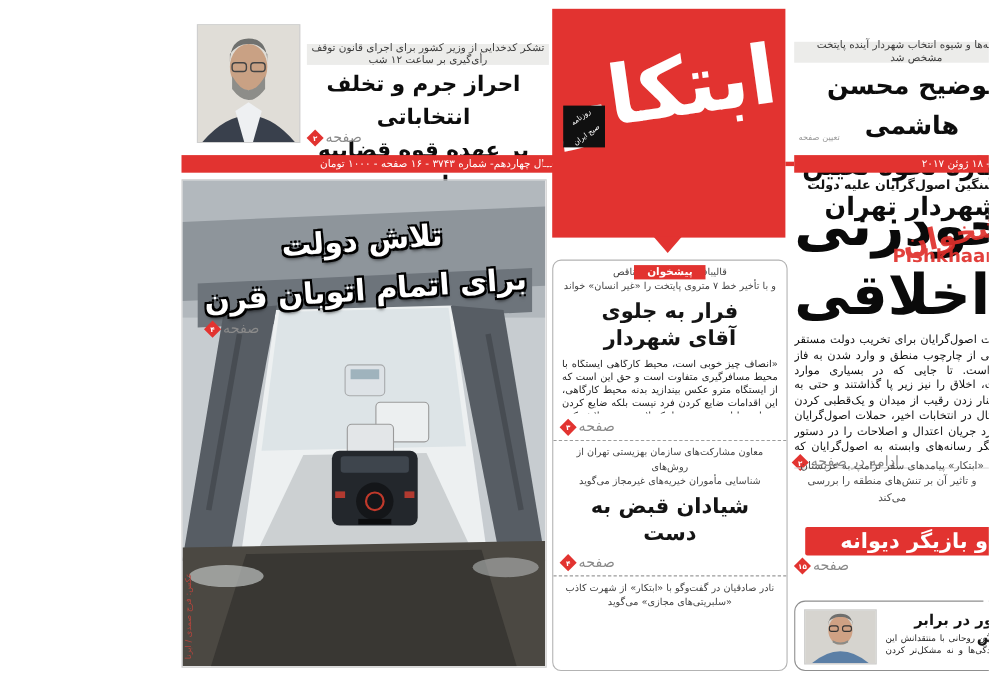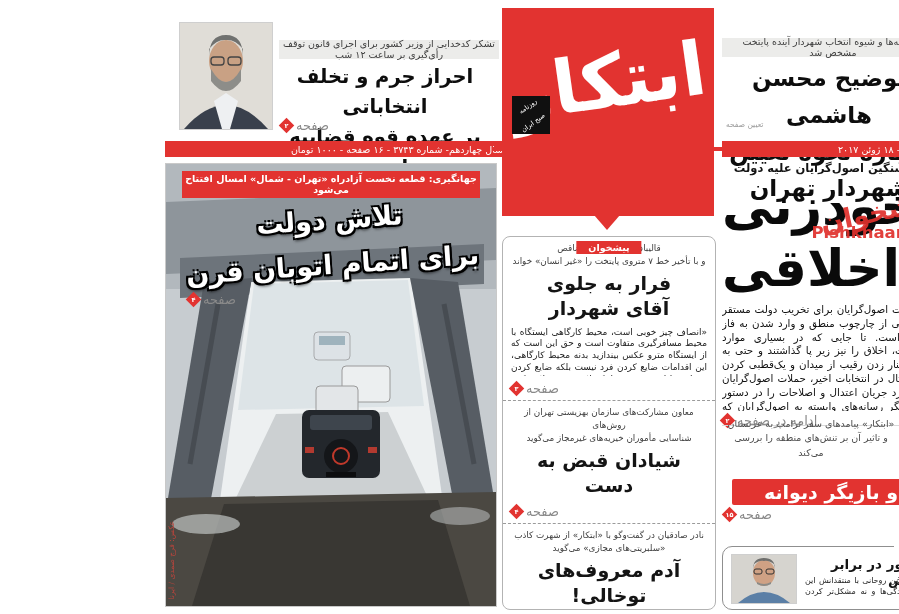--- a/index.html
+++ b/index.html
@@ -201,21 +201,20 @@
       <ellipse cx="40" cy="360" rx="34" ry="10" fill="#bfc3c2" opacity="0.7"></ellipse>
       <ellipse cx="294" cy="352" rx="30" ry="9" fill="#b4b8b8" opacity="0.6"></ellipse>
       <rect x="136" y="246" width="78" height="68" rx="7" fill="#23272c"></rect>
       <rect x="144" y="251" width="62" height="15" rx="3" fill="#3e454d"></rect>
       <circle cx="175" cy="292" r="17" fill="#141619"></circle>
       <circle cx="175" cy="292" r="8" fill="none" stroke="#c0392b" stroke-width="2"></circle>
       <rect x="139" y="283" width="9" height="6" fill="#b23a30"></rect>
       <rect x="202" y="283" width="9" height="6" fill="#b23a30"></rect>
       <rect x="160" y="308" width="30" height="5" fill="#0c0d0f"></rect>
     </svg>
-    <div class="photo-banner">جهانگیری: قطعه نخست آزادراه «تهران - شمال» امسال افتتاح می‌شود</div>
     <div class="photo-headline">
       <div>تلاش دولت</div>
       <div>برای اتمام اتوبان قرن</div>
     </div>
     <div class="abs pg">
       <span class="pg-diamond">
           <i>۴</i>
         </span>
       <span class="pg-word">صفحه</span>
     </div>
@@ -258,23 +257,20 @@
             </span>
         <span class="pg-word">صفحه</span>
           </span>
       </div>
     </div>
 
     <div class="pk-item">
       <div class="pk-kicker">
         <div>نادر صادقیان در گفت‌وگو با «ابتکار» از شهرت کاذب</div>
         <div>«سلبریتی‌های مجازی» می‌گوید</div>
-      </div>
-      <div class="pk-title">
-        <div>آدم معروف‌های توخالی!</div>
       </div>
       <div class="pk-marker-row">
       </div>
     </div>
 
   </div>
 
   <div class="abs lead-kicker">پیامدها و نتایج هجمه‌های سنگین اصول‌گرایان علیه دولت بررسی شد</div>
   <div class="abs lead-title">
     <div>خودزنی</div>

